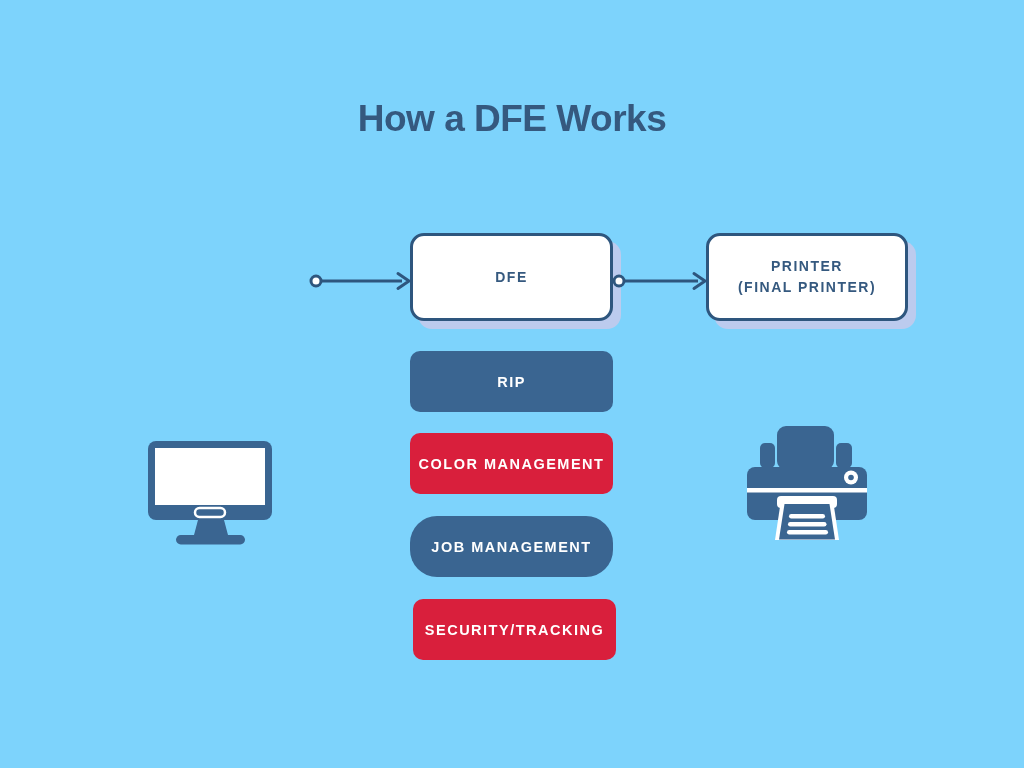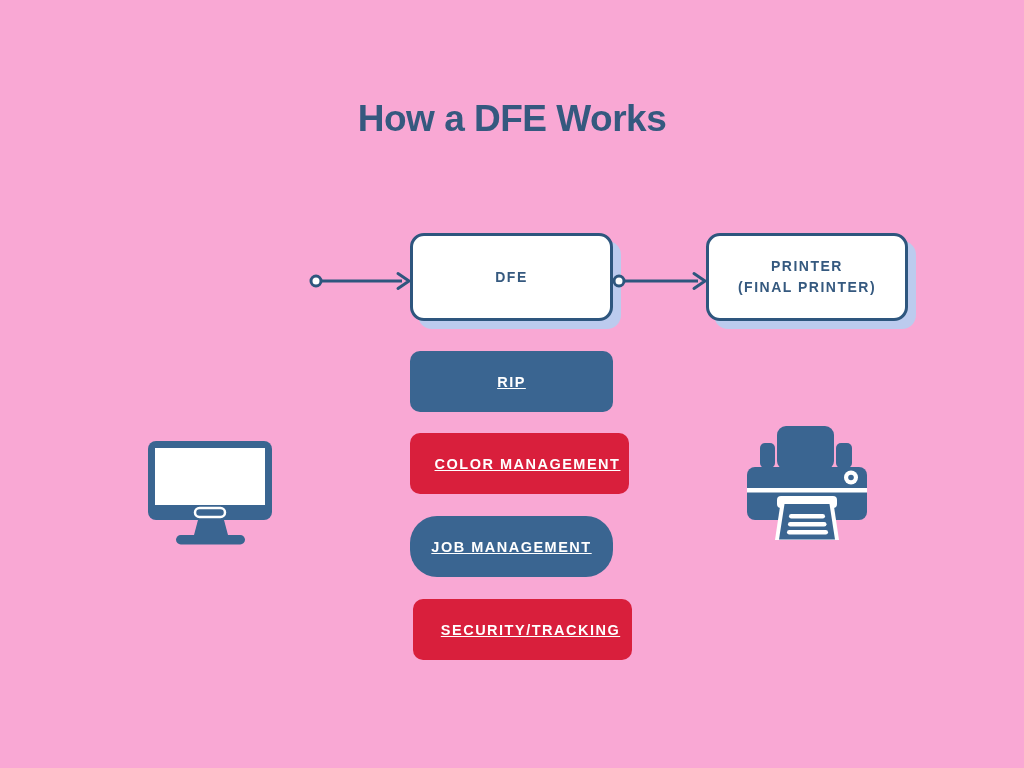--- a/index.html
+++ b/index.html
@@ -2,21 +2,21 @@
 <html><head>
 <meta charset="utf-8">
 <style>
   html,body{margin:0;padding:0;}
   body{
     width:1024px;height:768px;
     background:#f0f0ee;
     font-family:"Liberation Sans", sans-serif;
     overflow:hidden;
   }
-  .stage{position:relative;width:1024px;height:768px;background:#f9a8d4;}
+  .stage{position:relative;width:1024px;height:768px;background:#7dd3fc;}
 
   .title{
     position:absolute;left:0;top:98px;width:1024px;
     margin:0;text-align:center;
     font-size:37px;font-weight:bold;letter-spacing:-0.5px;
     color:#35597f;
   }
 
   .node{
     position:absolute;top:233px;height:88px;
@@ -40,24 +40,23 @@
   .connector{position:absolute;}
   .connector-1{left:306px;top:269px;}
   .connector-2{left:609px;top:269px;}
 
   .pill{
     position:absolute;left:410px;width:203px;height:61px;
     border-radius:10px;
     display:flex;align-items:center;justify-content:center;
     color:#ffffff;font-size:14.5px;font-weight:bold;letter-spacing:1.5px;
     text-align:center;
-    text-decoration:underline;
   }
   .pill.blue{background:#3a6591;}
-  .pill.red{background:#d91f3c;padding-left:16px;}
+  .pill.red{background:#d91f3c;}
   .pill-rip{top:351px;}
   .pill-color{top:433px;}
   .pill-job{top:516px;border-radius:27px;}
   .pill-security{top:599px;left:413px;}
 
   .icon{position:absolute;}
   .icon-computer{left:148px;top:441px;}
   .icon-printer{left:746px;top:424px;}
 </style>
 </head>

